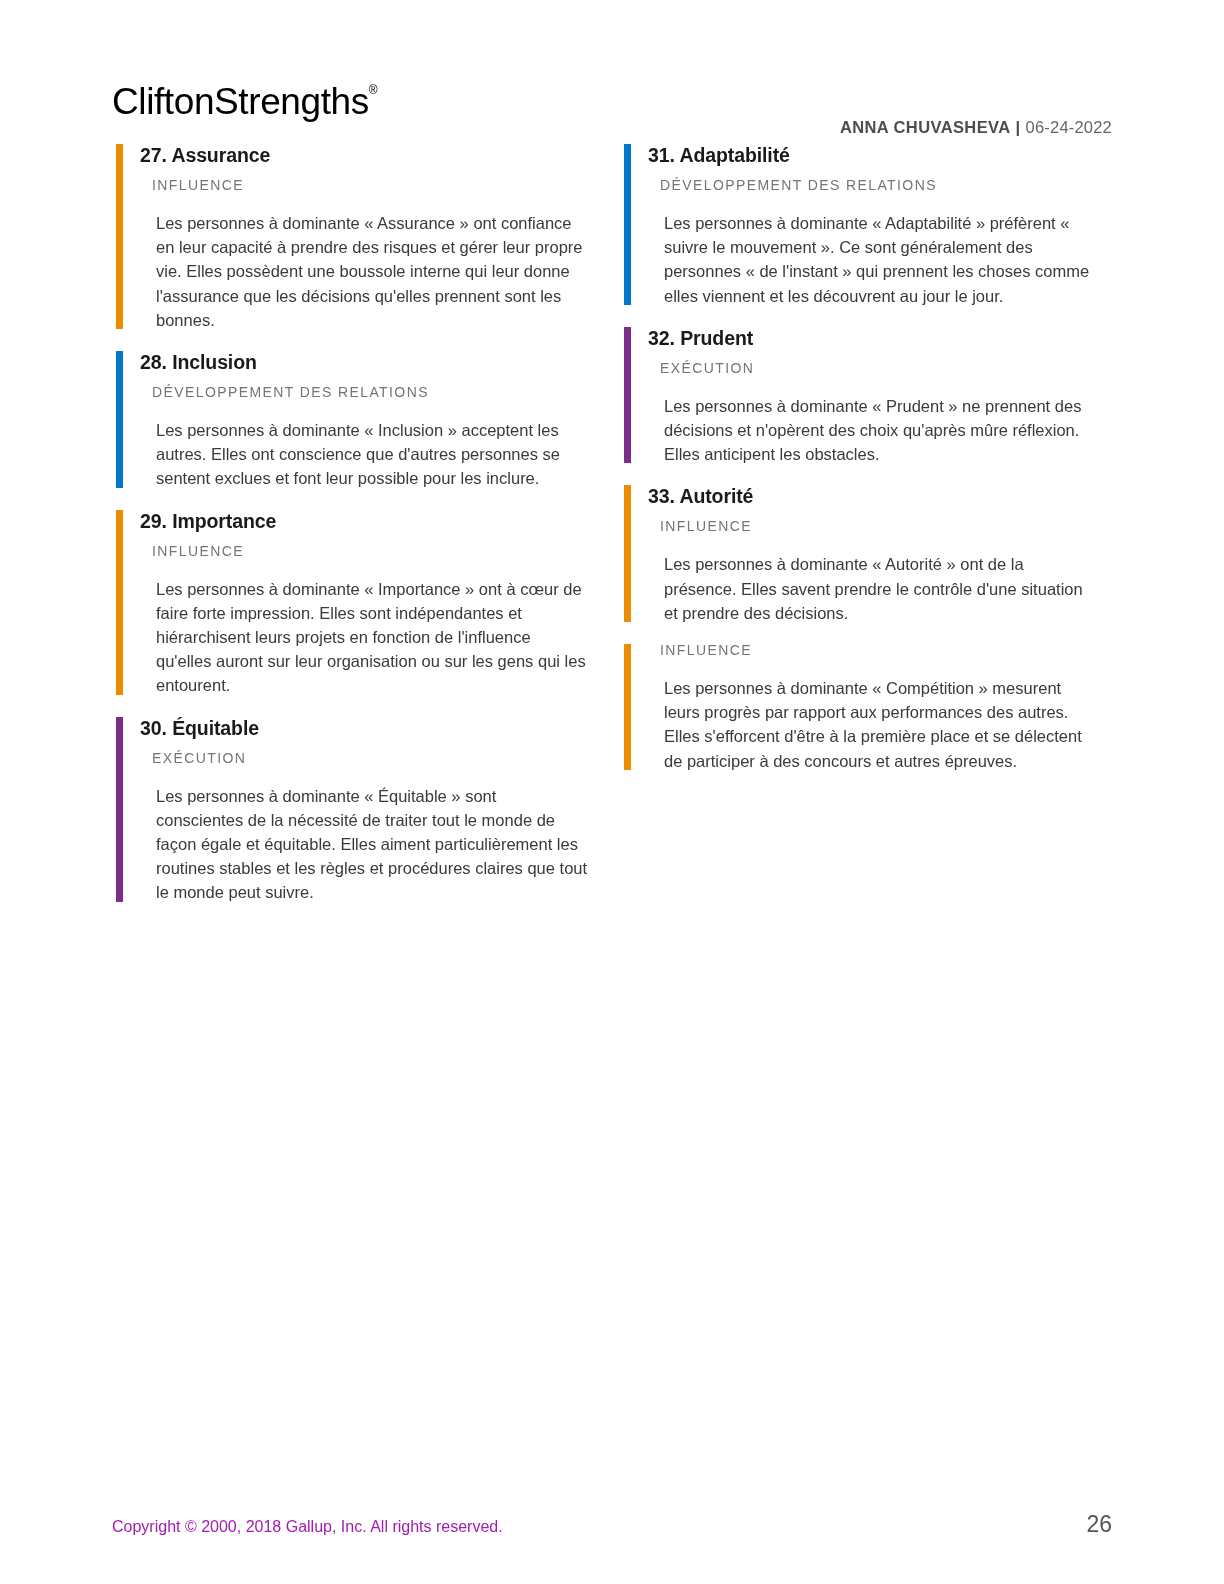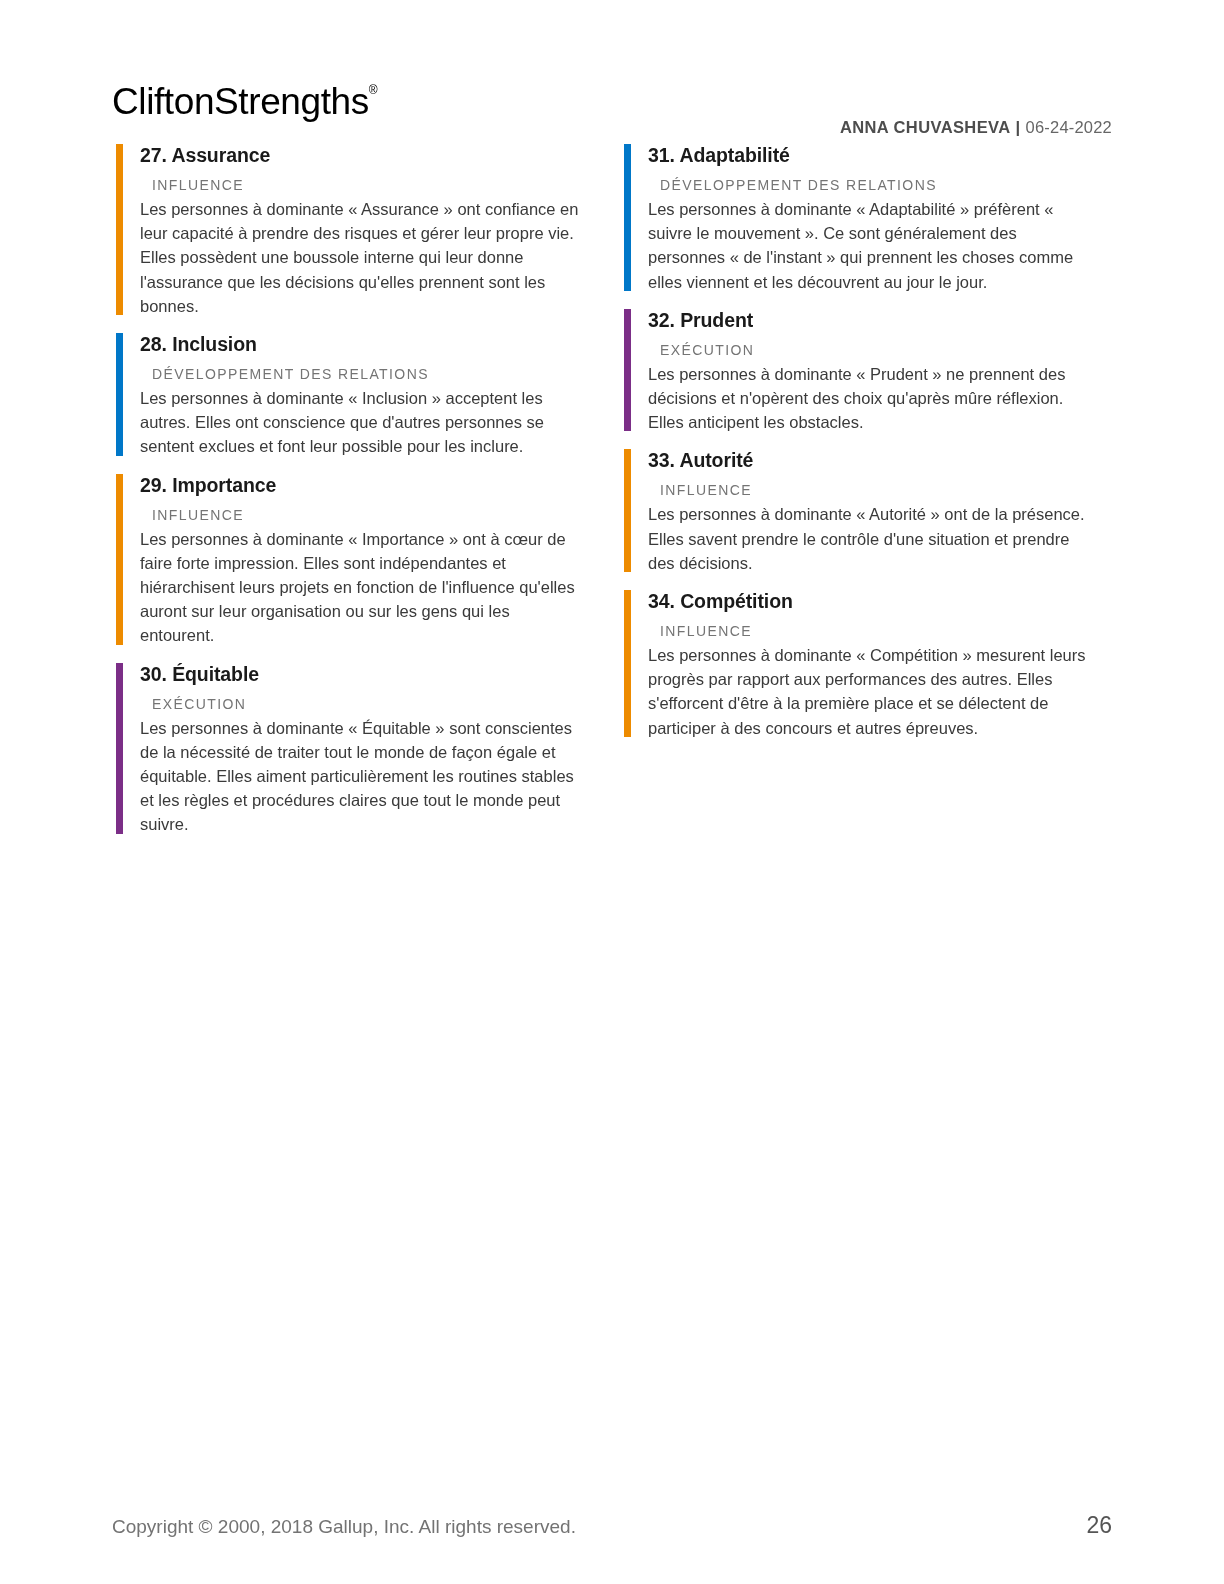--- a/index.html
+++ b/index.html
@@ -112,41 +112,41 @@
     line-height: 19px;
     letter-spacing: 1.4px;
     color: #747474;
     margin: 0 0 2px 12px;
     text-transform: uppercase;
   }
   .strength-desc {
     font-size: 16.5px;
     line-height: 24.2px;
     color: #3a3a3a;
-    margin: 0;
+    margin: 16px;
     max-width: 440px;
   }
   .column.right .strength-desc {
     max-width: 450px;
   }
 
   
   .page-footer {
     position: absolute;
     bottom: 46px;
     left: 112px;
     width: 1000px;
     display: flex;
     align-items: baseline;
     justify-content: space-between;
   }
   .copyright {
-    font-size: 19px;
+    font-size: 16px;
     line-height: 22px;
-    color: #737373;
+    color: #a21caf;
   }
   .page-number {
     font-size: 23px;
     line-height: 22px;
     color: #555555;
   }
 </style>
 </head>
 <body>
 
@@ -211,21 +211,20 @@
 
     <div class="strength">
       <span class="accent-bar" style="background:#ED8B00;"></span>
       <h2 class="strength-title">33. Autorité</h2>
       <p class="strength-domain">INFLUENCE</p>
       <p class="strength-desc">Les personnes à dominante « Autorité » ont de la présence. Elles savent prendre le contrôle d'une situation et prendre des décisions.</p>
     </div>
 
     <div class="strength">
       <span class="accent-bar" style="background:#ED8B00;"></span>
-      <h2 class="strength-title">34. Compétition</h2>
       <p class="strength-domain">INFLUENCE</p>
       <p class="strength-desc">Les personnes à dominante « Compétition » mesurent leurs progrès par rapport aux performances des autres. Elles s'efforcent d'être à la première place et se délectent de participer à des concours et autres épreuves.</p>
     </div>
 
   </div>
 </div>
 
 <div class="page-footer">
   <div class="copyright">Copyright © 2000, 2018 Gallup, Inc. All rights reserved.</div>
   <div class="page-number">26</div>

